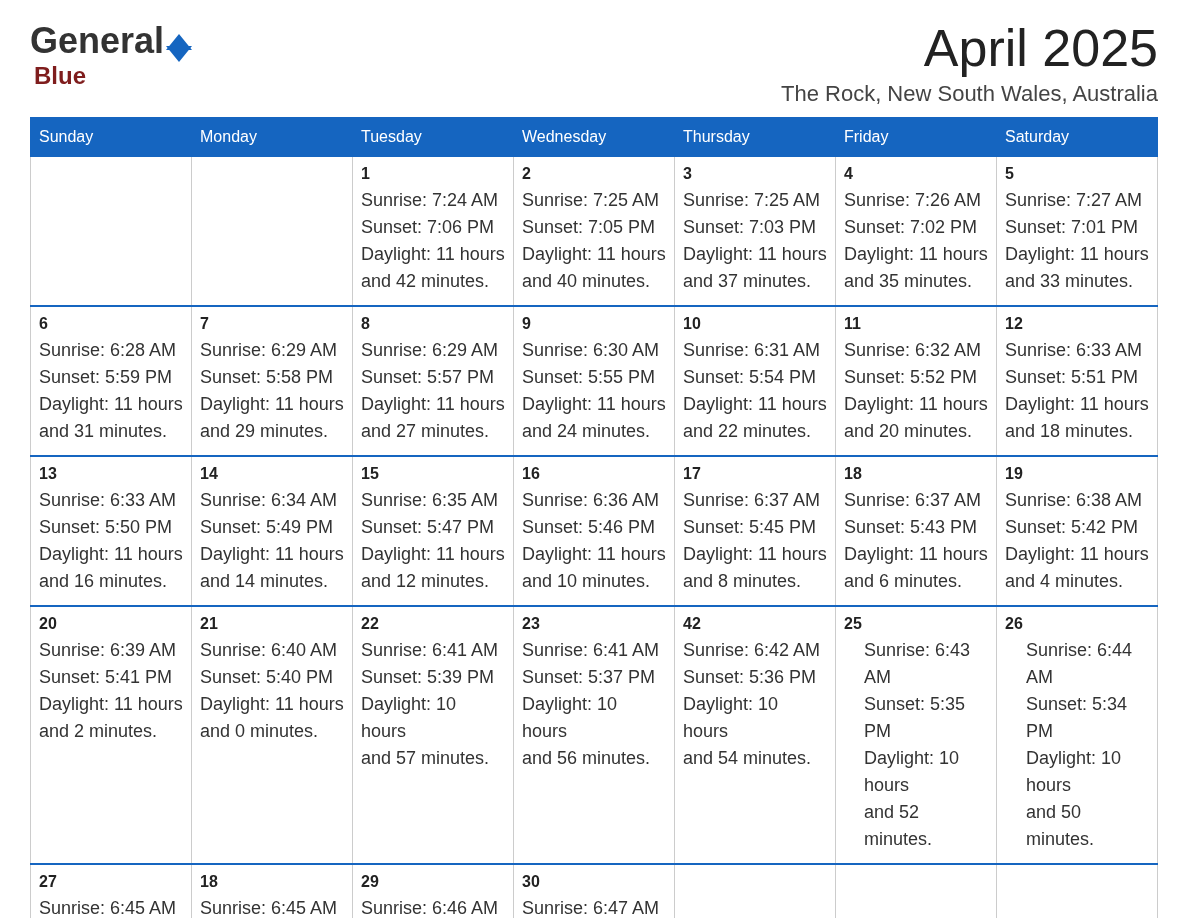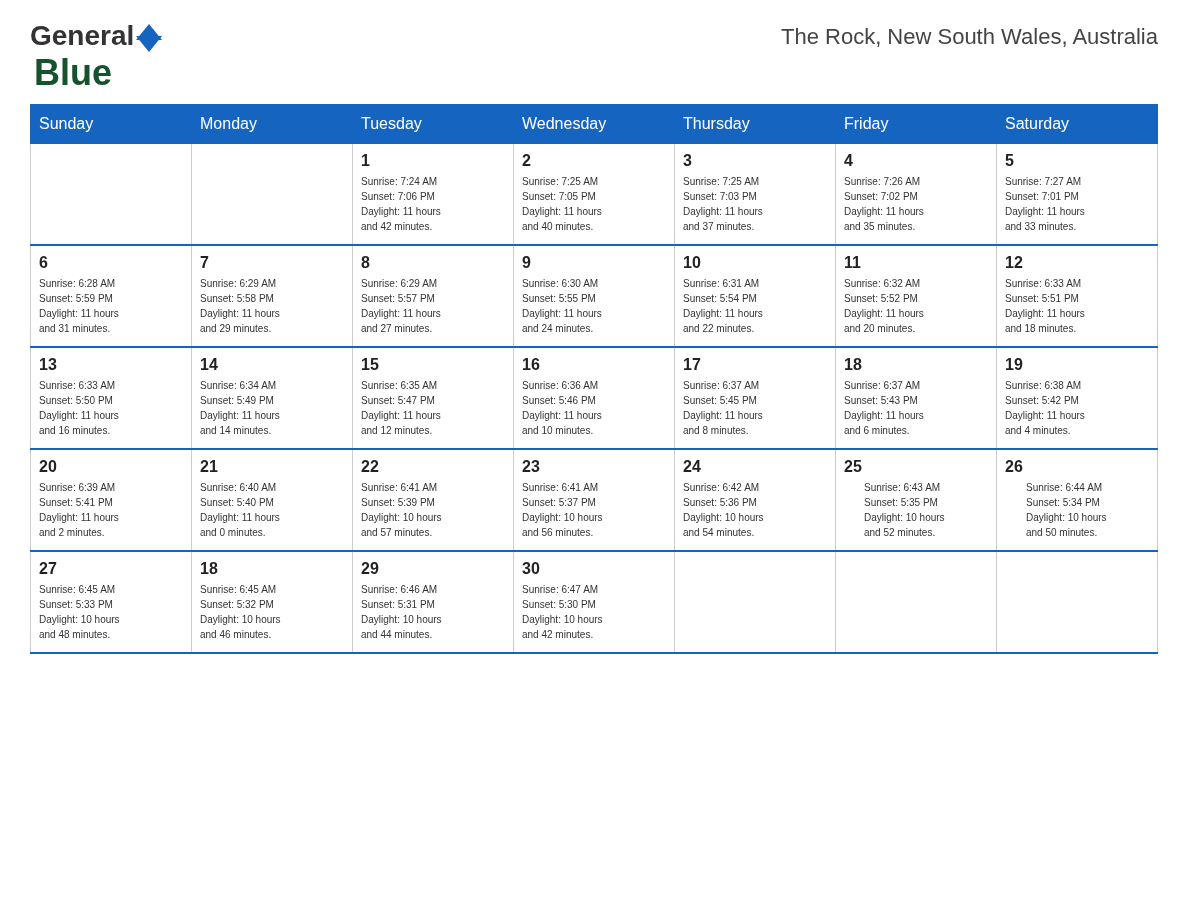--- a/index.html
+++ b/index.html
@@ -14,28 +14,28 @@
       display: flex;
       justify-content: space-between;
       align-items: flex-start;
       margin-bottom: 10px;
     }
     .logo {
       display: flex;
       align-items: center;
     }
     .logo-text-general {
-      font-size: 28px;
+      font-size: 36px;
       font-weight: bold;
       color: #333;
     }
     .logo-text-blue {
-      font-size: 36px;
+      font-size: 24px;
       font-weight: bold;
-      color: #14532d;
+      color: #7f1d1d;
     }
     .title-section {
       text-align: right;
     }
     .month-year {
       font-size: 52px;
       font-weight: normal;
       color: #222;
       line-height: 1.1;
     }
@@ -68,21 +68,21 @@
       min-height: 100px;
     }
     .day-number {
       font-size: 16px;
       font-weight: bold;
       color: #222;
       display: block;
       margin-bottom: 4px;
     }
     .day-info {
-      font-size: 10px;
+      font-size: 18px;
       line-height: 1.5;
       color: #333;
     }
     tbody tr {
       border-bottom: 2px solid #1565c0;
     }
     .empty-cell {
       background: #fff;
     }
   </style>
@@ -98,20 +98,21 @@
           <div style="width:0;height:0;border-left:13px solid transparent;border-right:13px solid transparent;border-bottom:16px solid #1565c0;"></div>
           <div style="width:0;height:0;border-left:13px solid transparent;border-right:13px solid transparent;border-top:16px solid #1565c0;margin-top:-4px;"></div>
         </div>
       </div>
       <div style="margin-left:4px;">
         <span class="logo-text-blue">Blue</span>
       </div>
     </div>
   </div>
   <div class="title-section">
+    <div class="month-year">April 2025</div>
     <div class="location">The Rock, New South Wales, Australia</div>
   </div>
 </div>
 
 <table>
   <thead>
     <tr>
     <th>Sunday</th>
         <th>Monday</th>
         <th>Tuesday</th>
@@ -286,21 +287,21 @@
 and 57 minutes.</div>
         </td>
         <td>
           <span class="day-number">23</span>
           <div class="day-info" style="white-space: pre-line;">Sunrise: 6:41 AM
 Sunset: 5:37 PM
 Daylight: 10 hours
 and 56 minutes.</div>
         </td>
         <td>
-          <span class="day-number">24</span>
+          <span class="day-number">42</span>
           <div class="day-info" style="white-space: pre-line;">Sunrise: 6:42 AM
 Sunset: 5:36 PM
 Daylight: 10 hours
 and 54 minutes.</div>
         </td>
         <td>
           <span class="day-number">25</span>
           <div class="day-info" style="white-space: pre-line; margin-left: 20px;">Sunrise: 6:43 AM
 Sunset: 5:35 PM
 Daylight: 10 hours

